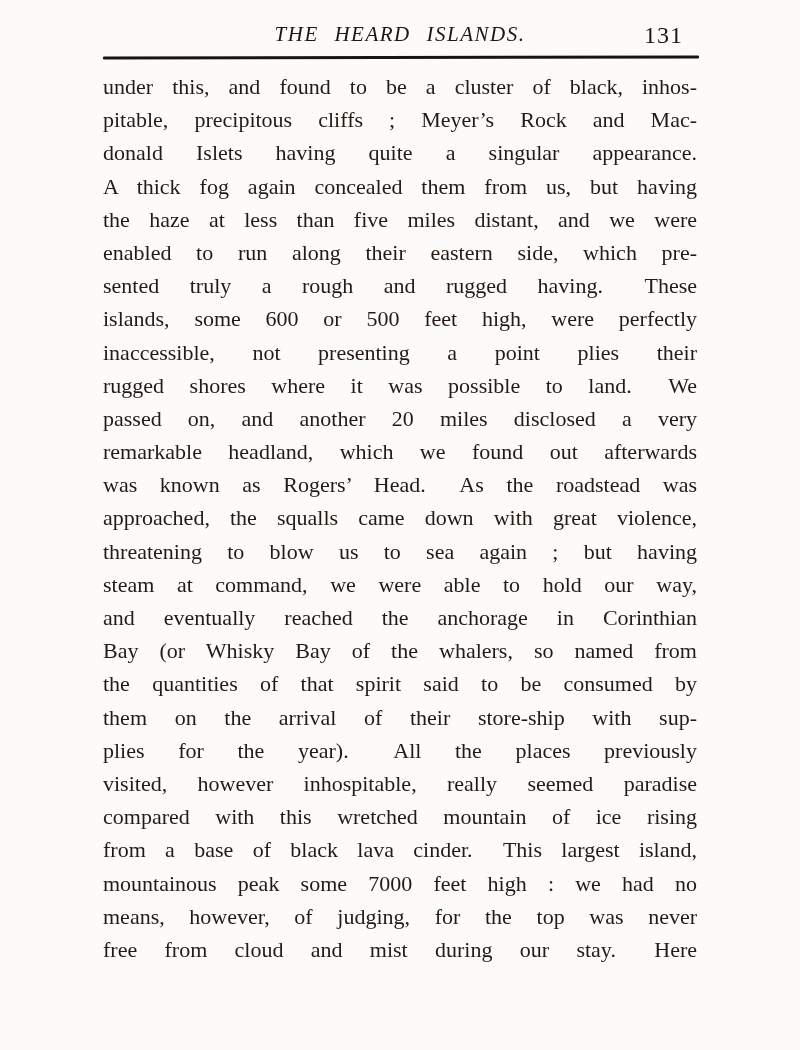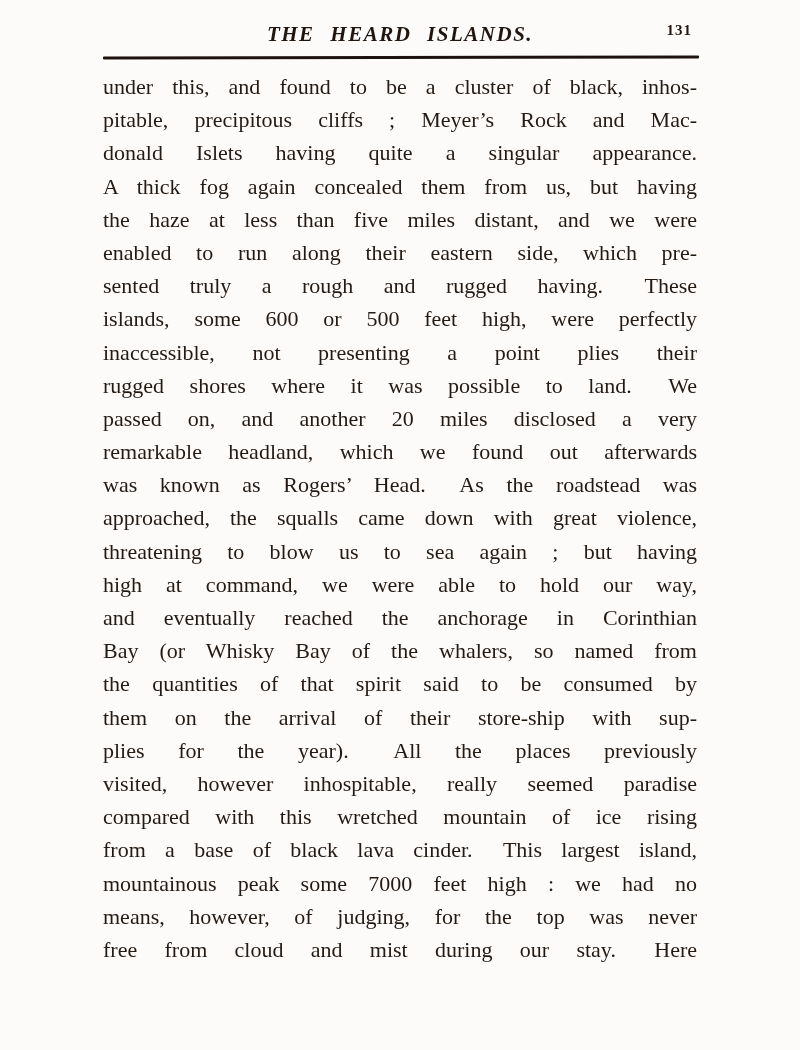--- a/index.html
+++ b/index.html
@@ -15,36 +15,35 @@
     overflow: hidden;
     font-family: "Liberation Serif", "DejaVu Serif", serif;
     color: #241a14;
   }
   .running-head {
     position: absolute;
     top: 22px;
     left: 103px;
     width: 594px;
     height: 26px;
-    font-weight: bold;
   }
   .head-title {
     display: block;
     text-align: center;
     font-style: italic;
     font-size: 21px;
     letter-spacing: 1.5px;
     word-spacing: 9px;
     color: #20150f;
   }
   .page-number {
     position: absolute;
     top: 0;
-    right: 5px;
-    font-size: 15px;
+    right: 14px;
+    font-size: 24px;
     letter-spacing: 1px;
     color: #20150f;
     font-style: normal;
   }
   .head-rule {
     position: absolute;
     top: 56px;
     left: 103px;
     width: 596px;
     height: 2.5px;
@@ -90,21 +89,21 @@
       <div class="line">enabled to run along their eastern side, which pre-</div>
       <div class="line">sented truly a rough and rugged having.  These</div>
       <div class="line">islands, some 600 or 500 feet high, were perfectly</div>
       <div class="line">inaccessible, not presenting a point plies their</div>
       <div class="line">rugged shores where it was possible to land.  We</div>
       <div class="line">passed on, and another 20 miles disclosed a very</div>
       <div class="line">remarkable headland, which we found out afterwards</div>
       <div class="line">was known as Rogers’ Head.  As the roadstead was</div>
       <div class="line">approached, the squalls came down with great violence,</div>
       <div class="line">threatening to blow us to sea again ; but having</div>
-      <div class="line">high at command, we were able to hold our way,</div>
+      <div class="line">steam at command, we were able to hold our way,</div>
       <div class="line">and eventually reached the anchorage in Corinthian</div>
       <div class="line">Bay (or Whisky Bay of the whalers, so named from</div>
       <div class="line">the quantities of that spirit said to be consumed by</div>
       <div class="line">them on the arrival of their store-ship with sup-</div>
       <div class="line">plies for the year).  All the places previously</div>
       <div class="line">visited, however inhospitable, really seemed paradise</div>
       <div class="line">compared with this wretched mountain of ice rising</div>
       <div class="line">from a base of black lava cinder.  This largest island,</div>
       <div class="line">mountainous peak some 7000 feet high : we had no</div>
       <div class="line">means, however, of judging, for the top was never</div>

